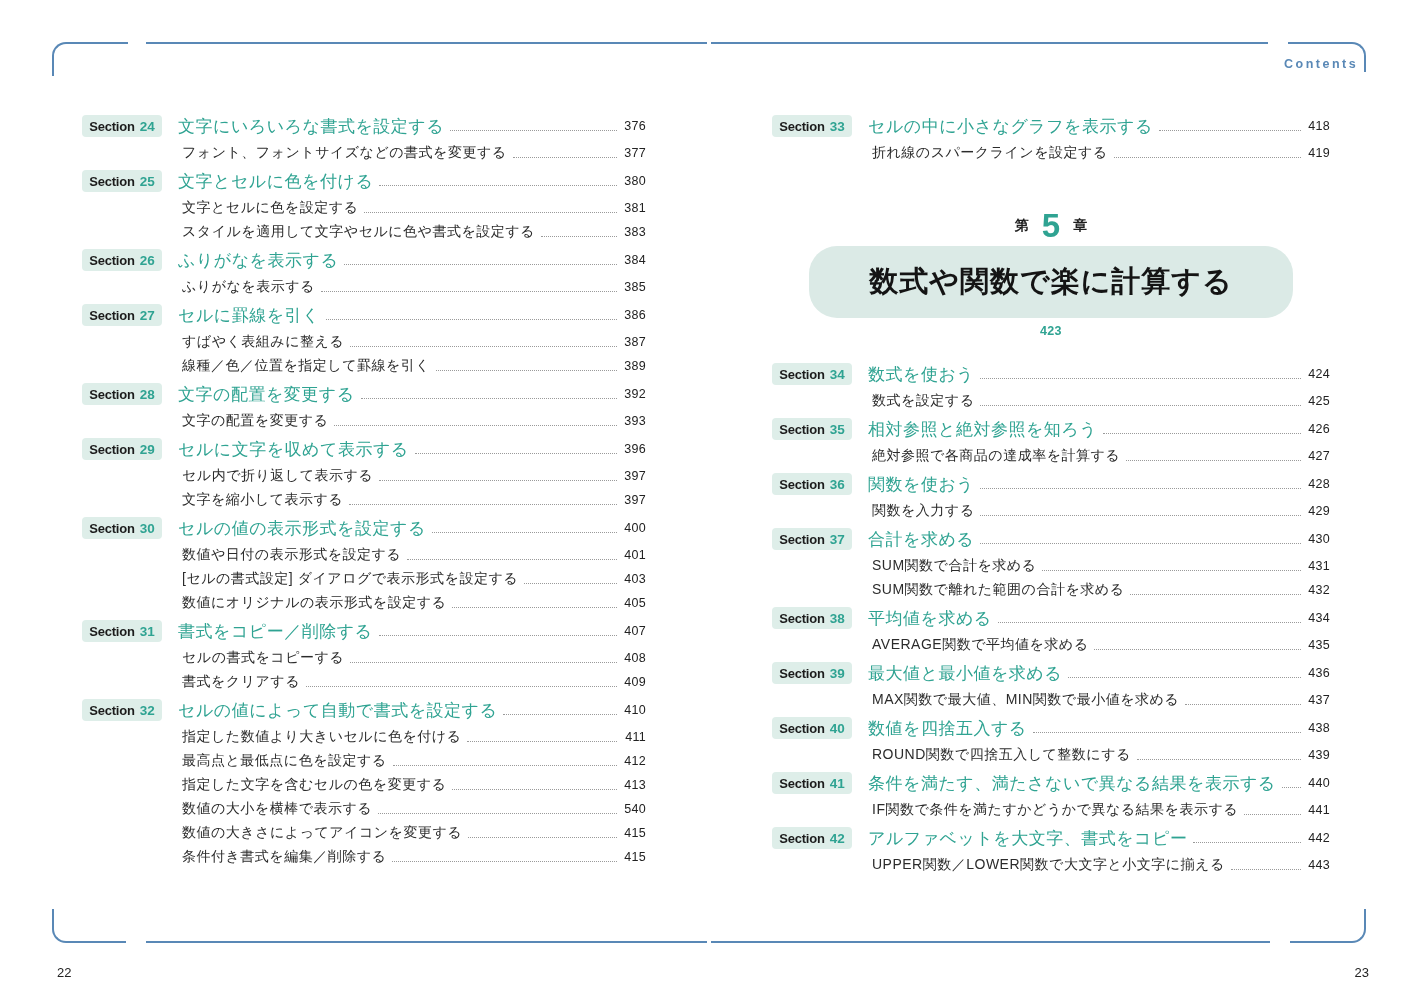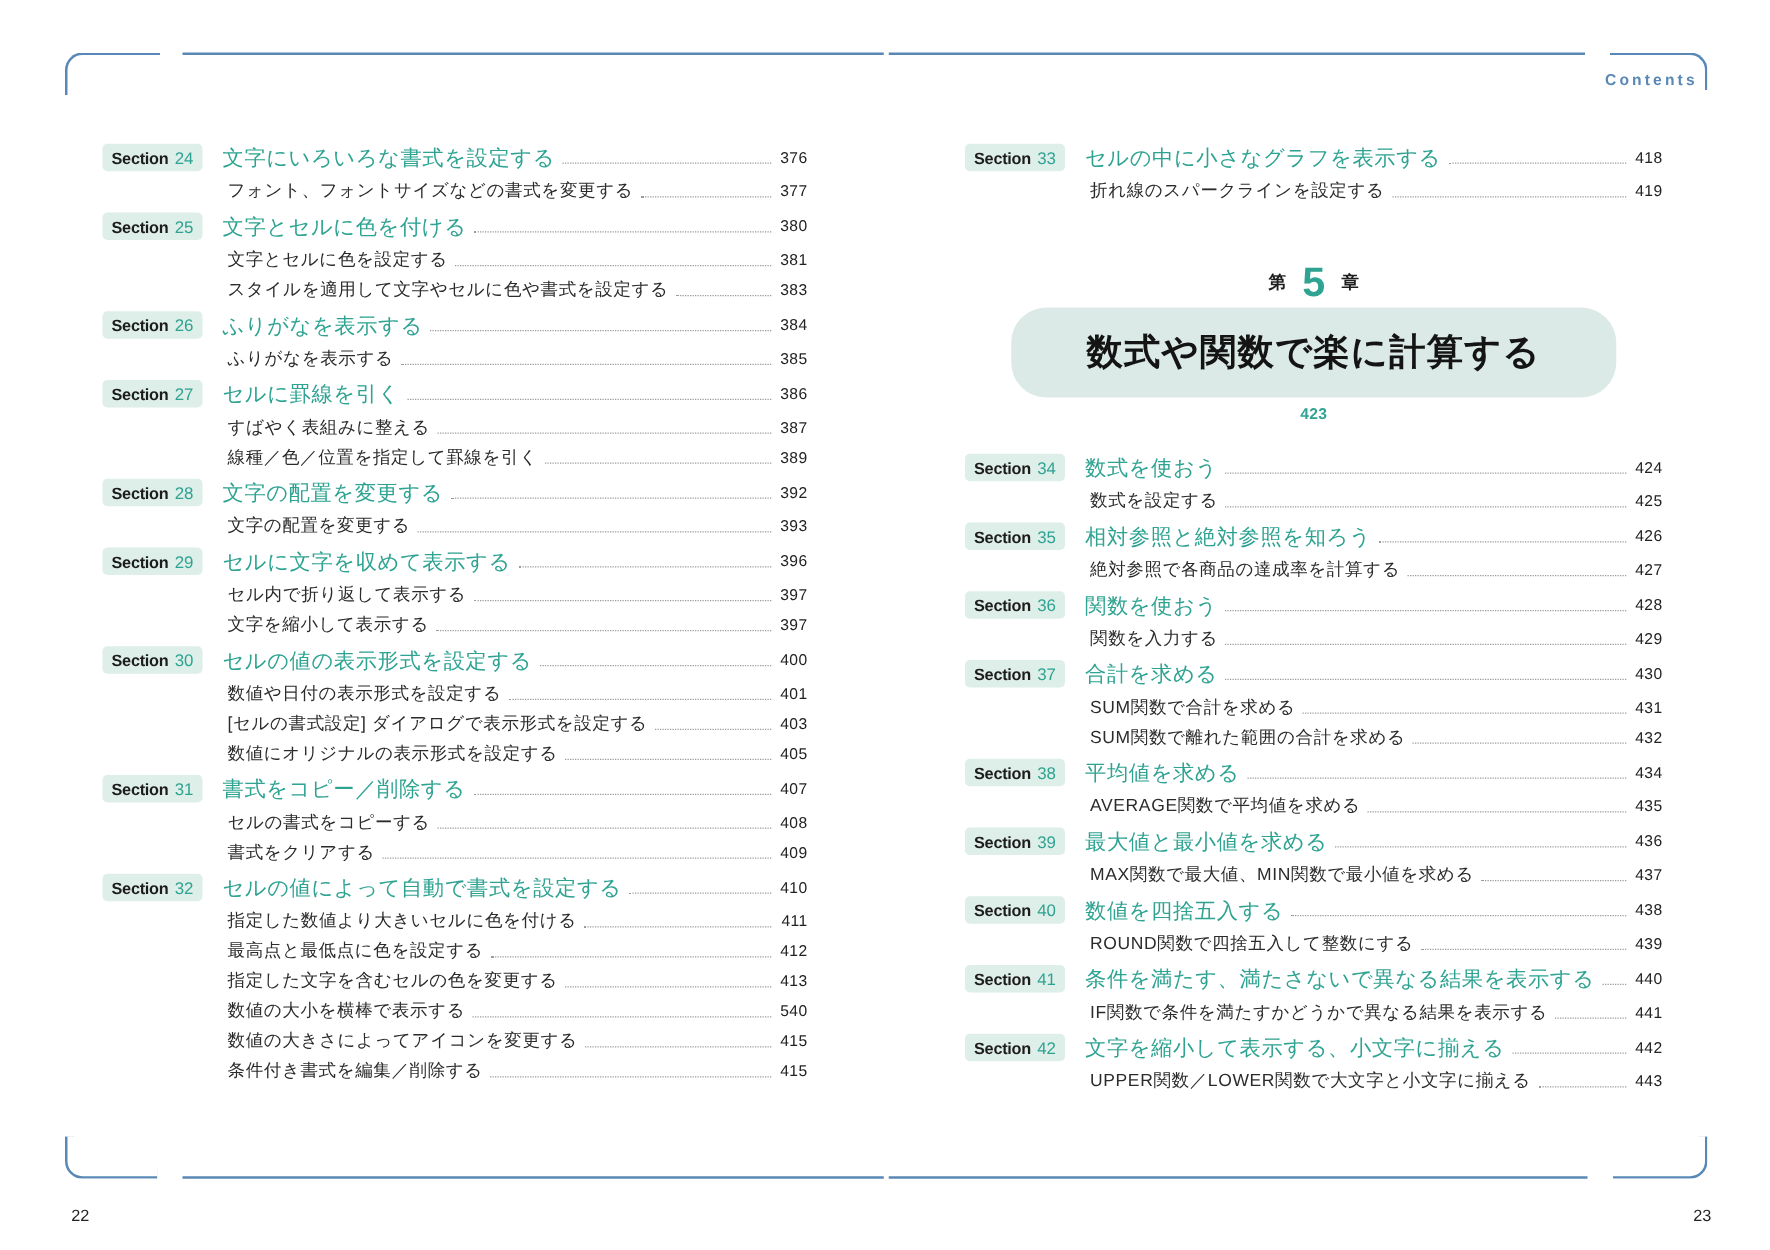--- a/index.html
+++ b/index.html
@@ -42,21 +42,21 @@
   .row{display:flex;align-items:center;height:24px;}
   .row.section{margin-top:4px;margin-bottom:3px;}
   .toc > .row.section:first-child{margin-top:0;}
   .row.sub{padding-left:100px;}
   .badge{
     flex:0 0 80px;width:80px;height:22px;margin-right:16px;
     background:var(--badge_bg);border-radius:4px;
     display:flex;align-items:center;justify-content:center;gap:5px;
   }
   .badge-label{font-size:13px;font-weight:bold;color:#1c1c1c;letter-spacing:-0.2px;}
-  .badge-num{font-size:13.5px;font-weight:normal;color:var(--teal);}
+  .badge-num{font-size:13.5px;font-weight:bold;color:var(--teal);}
   .row.section .title{
     color:var(--teal);font-weight:normal;font-size:17px;letter-spacing:0.5px;white-space:nowrap;
   }
   .row.sub .title{color:#2b2b2b;font-size:14px;letter-spacing:0.5px;white-space:nowrap;}
   .leader{flex:1 1 auto;border-bottom:1.5px dotted var(--leader);margin:0 3px 0 6px;transform:translateY(4px);min-width:12px;}
   .pnum{font-size:12.5px;color:#222;min-width:26px;text-align:right;letter-spacing:0.3px;}
   
   .chapter{margin-top:46px;margin-bottom:24px;}
   .ch-line{display:flex;align-items:center;justify-content:center;gap:13px;height:30px;}
   .ch-affix{font-size:14px;font-weight:bold;color:#1e1e1e;}
@@ -414,21 +414,21 @@
         <div class="row sub">
           <span class="title">IF関数で条件を満たすかどうかで異なる結果を表示する</span>
           <span class="leader"></span>
           <span class="pnum">441</span>
         </div>
         <div class="row section">
           <span class="badge">
             <span class="badge-label">Section</span>
             <span class="badge-num">42</span>
           </span>
-          <span class="title">文字を縮小して表示する、小文字に揃える</span>
+          <span class="title">アルファベットを大文字、書式をコピー</span>
           <span class="leader"></span>
           <span class="pnum">442</span>
         </div>
         <div class="row sub">
           <span class="title">UPPER関数／LOWER関数で大文字と小文字に揃える</span>
           <span class="leader"></span>
           <span class="pnum">443</span>
         </div>
       </div>
   </div>

